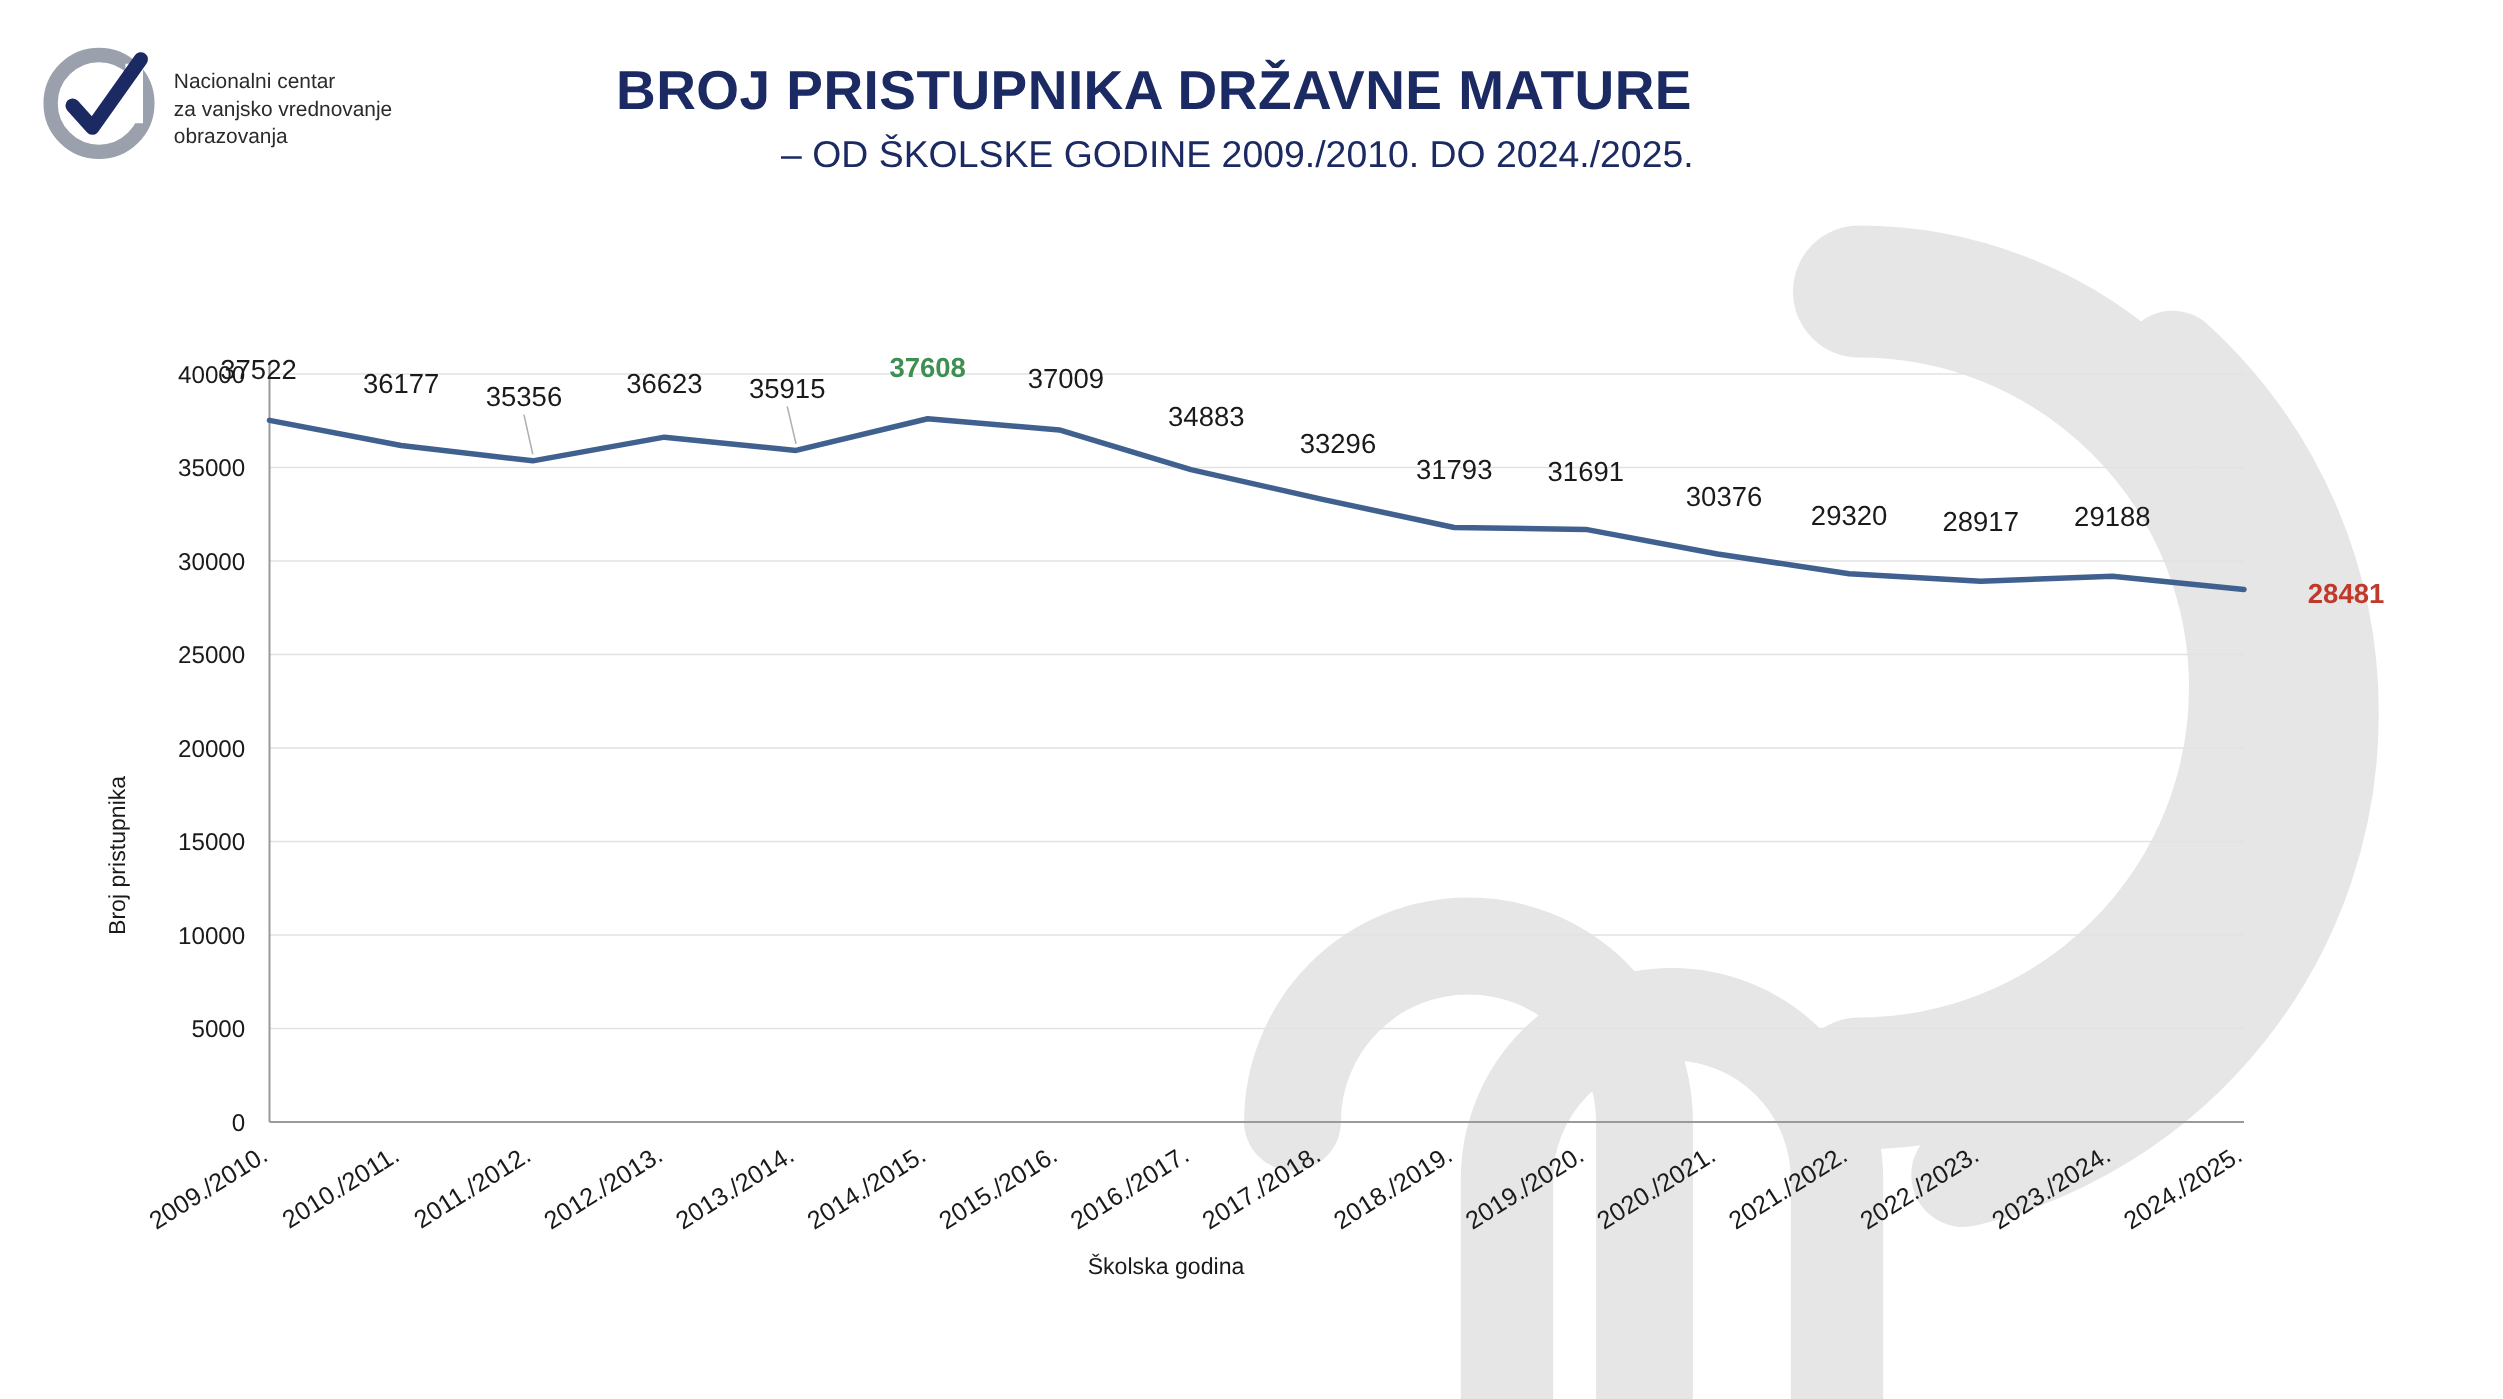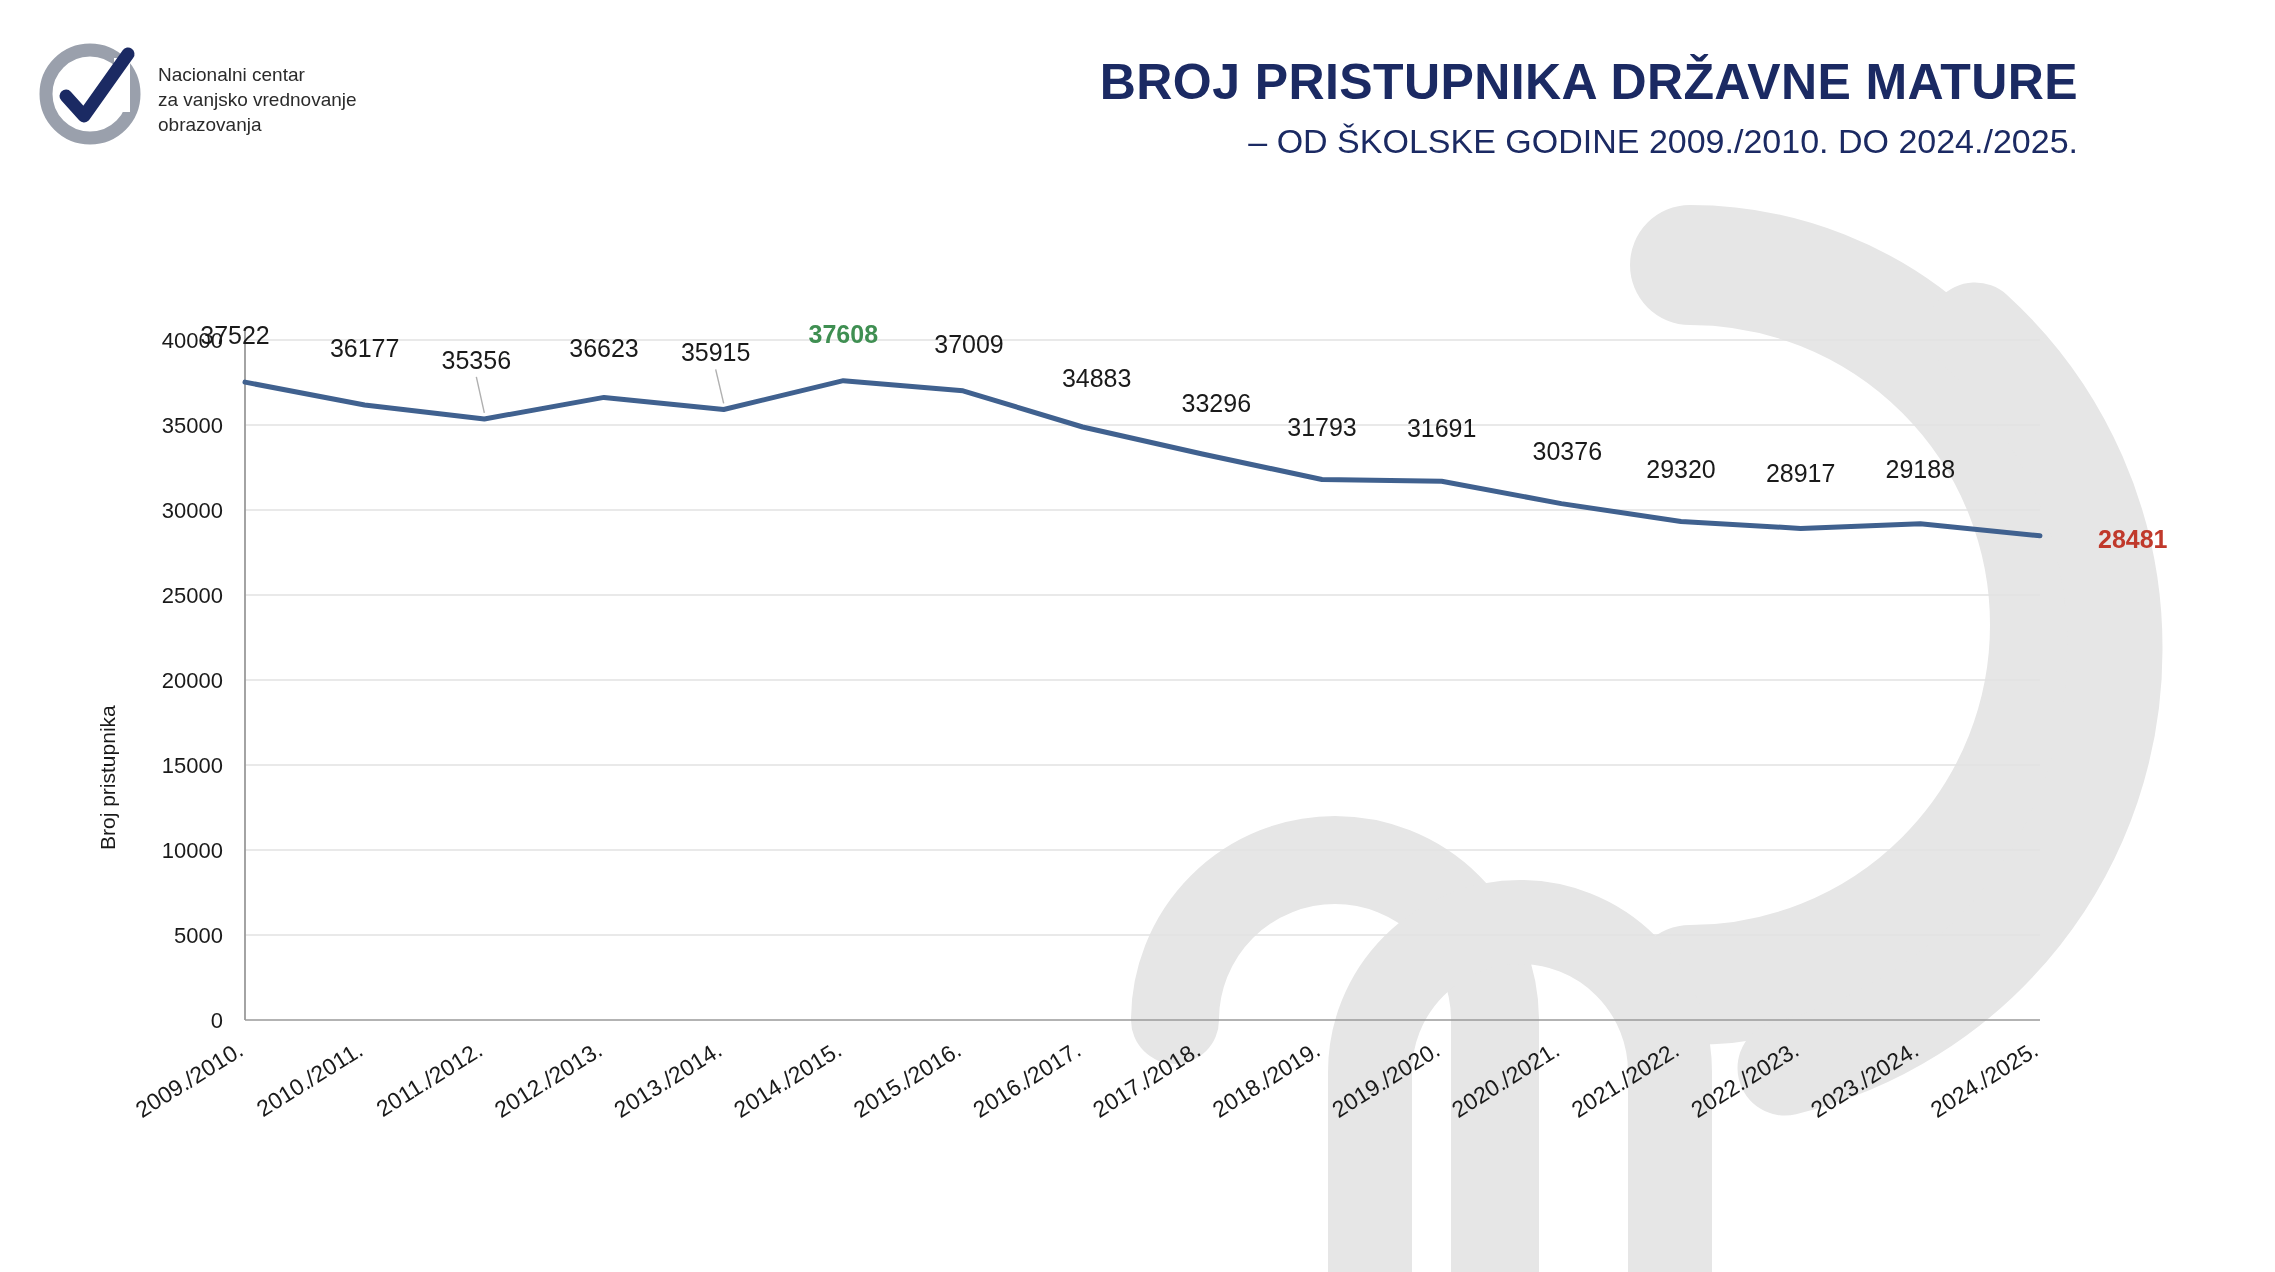--- a/index.html
+++ b/index.html
@@ -50,24 +50,24 @@
   #logo-text {
     margin-top: 22px;
     font-size: 19px;
     line-height: 1.32;
     color: #2b2b2b;
     font-family: "Liberation Sans", sans-serif;
     white-space: pre-line;
   }
   #title-block {
     position: absolute;
-    left: 578px;
+    left: 560px;
     top: 56px;
     width: 1500px;
-    text-align: right;
+    text-align: left;
   }
   #chart-title {
     font-size: 50px;
     font-weight: bold;
     letter-spacing: 0.4px;
     color: #1b2a63;
     line-height: 1.05;
     font-family: "Liberation Sans", sans-serif;
   }
   #chart-subtitle {
@@ -193,13 +193,14 @@
       <text x="1322" y="824" text-anchor="end" font-size="23" fill="#1a1a1a" transform="rotate(-32 1322 824)">2018./2019.</text>
       <text x="1441.6666666666665" y="824" text-anchor="end" font-size="23" fill="#1a1a1a" transform="rotate(-32 1441.6666666666665 824)">2019./2020.</text>
       <text x="1561.3333333333333" y="824" text-anchor="end" font-size="23" fill="#1a1a1a" transform="rotate(-32 1561.3333333333333 824)">2020./2021.</text>
       <text x="1681" y="824" text-anchor="end" font-size="23" fill="#1a1a1a" transform="rotate(-32 1681 824)">2021./2022.</text>
       <text x="1800.6666666666667" y="824" text-anchor="end" font-size="23" fill="#1a1a1a" transform="rotate(-32 1800.6666666666667 824)">2022./2023.</text>
       <text x="1920.3333333333333" y="824" text-anchor="end" font-size="23" fill="#1a1a1a" transform="rotate(-32 1920.3333333333333 824)">2023./2024.</text>
       <text x="2040" y="824" text-anchor="end" font-size="23" fill="#1a1a1a" transform="rotate(-32 2040 824)">2024./2025.</text>
     </svg>
 
   <div id="axis-y-label">Broj pristupnika</div>
+  <div id="axis-x-label">Školska godina</div>
 </div>
 
 </body></html>

